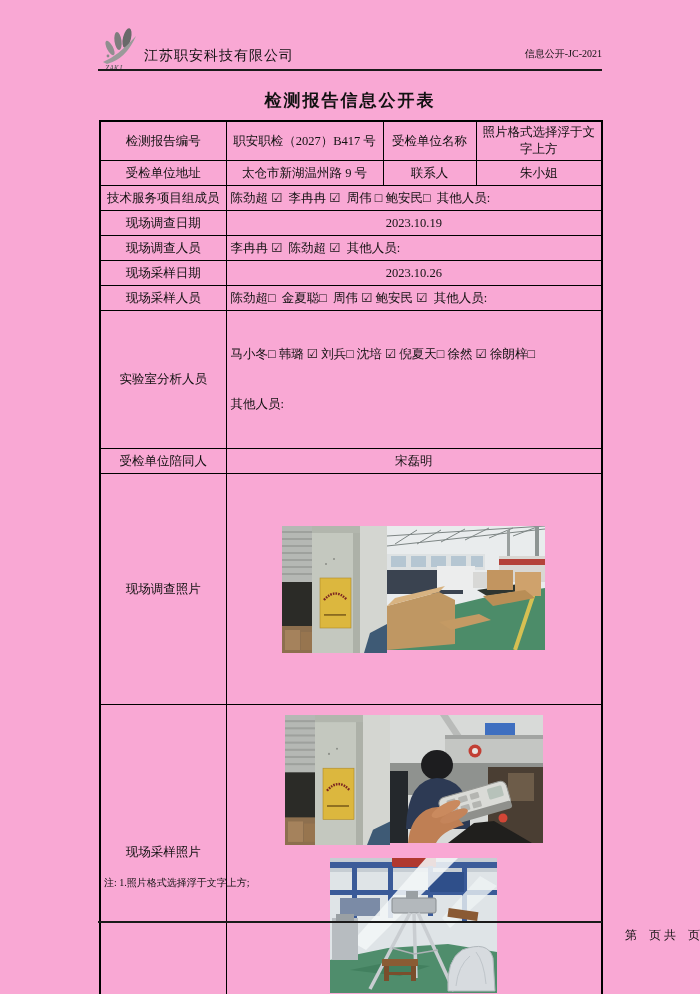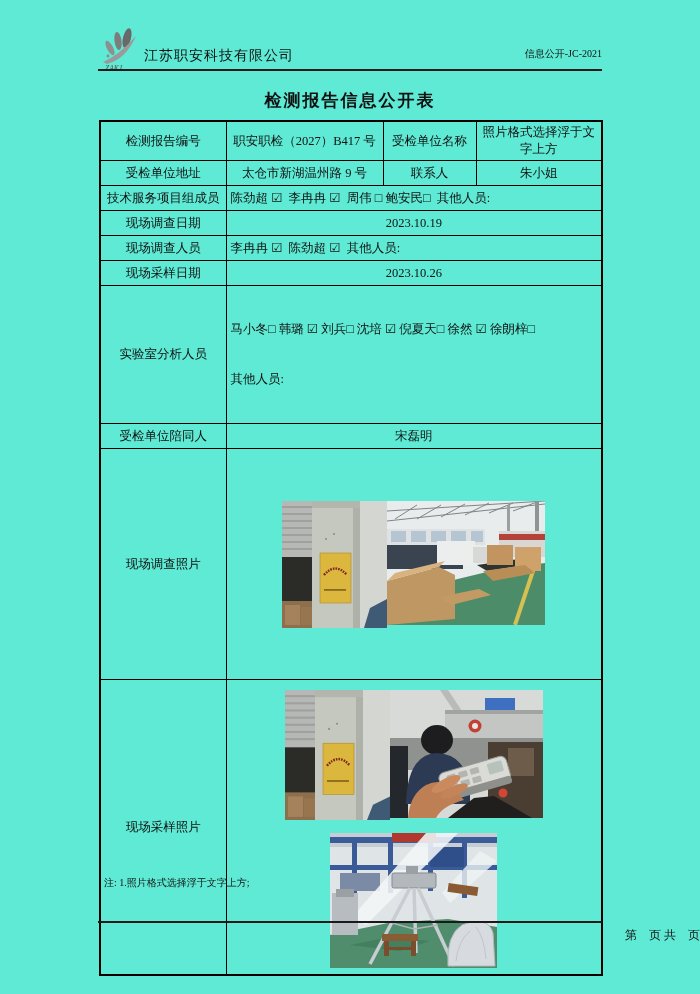--- a/index.html
+++ b/index.html
@@ -1,17 +1,17 @@
 <!DOCTYPE html>
 <html><head>
 <meta charset="utf-8">
 <style>
   html,body{margin:0;padding:0;background:#888;}
   .page{
-    position:relative;width:700px;height:994px;margin:0 auto;background:#5eead4;
+    position:relative;width:700px;height:994px;margin:0 auto;background:#f9a8d4;
     font-family:"Liberation Serif","DejaVu Serif",serif;color:#111;overflow:hidden;
   }
   
   .logo{position:absolute;left:98px;top:26px;width:46px;height:48px;}
   .company{position:absolute;left:144px;top:47px;font-size:14px;letter-spacing:1px;}
   .doccode{position:absolute;left:430px;top:47px;width:172px;text-align:right;font-size:10px;}
   .header-rule{position:absolute;left:98px;top:69px;width:504px;height:2px;background:#1a1a1a;}
   
   .title{position:absolute;left:0;top:89px;width:700px;margin:0;text-align:center;
          font-size:17px;font-weight:bold;letter-spacing:2px;}
@@ -91,20 +91,24 @@
       <td class="ctr" colspan="3">2023.10.19</td>
     </tr>
     <tr class="rs">
       <td class="lab">现场调查人员</td>
       <td class="members" colspan="3">李冉冉 ☑  陈劲超 ☑  其他人员:</td>
     </tr>
     <tr class="rs">
       <td class="lab">现场采样日期</td>
       <td class="ctr" colspan="3">2023.10.26</td>
     </tr>
+    <tr class="rs">
+      <td class="lab">现场采样人员</td>
+      <td class="members" colspan="3">陈劲超□  金夏聪□  周伟 ☑ 鲍安民 ☑  其他人员:</td>
+    </tr>
     <tr class="r8">
       <td class="lab">实验室分析人员</td>
       <td class="members" colspan="3">
         <div>马小冬□ 韩璐 ☑ 刘兵□ 沈培 ☑ 倪夏天□ 徐然 ☑ 徐朗梓□</div>
         <div>其他人员:</div>
       </td>
     </tr>
     <tr class="rs">
       <td class="lab">受检单位陪同人</td>
       <td class="ctr" colspan="3">宋磊明</td>

